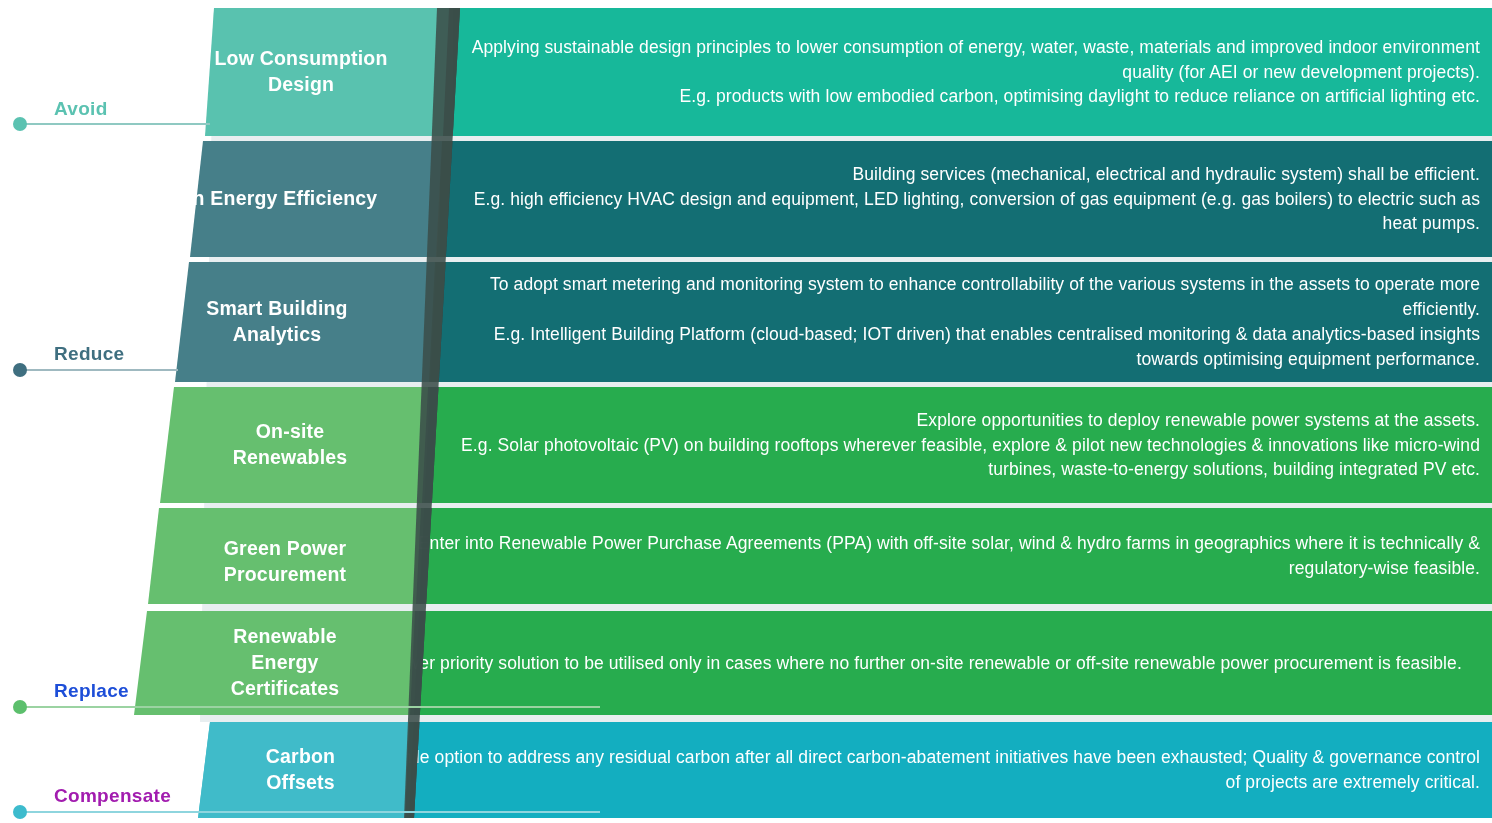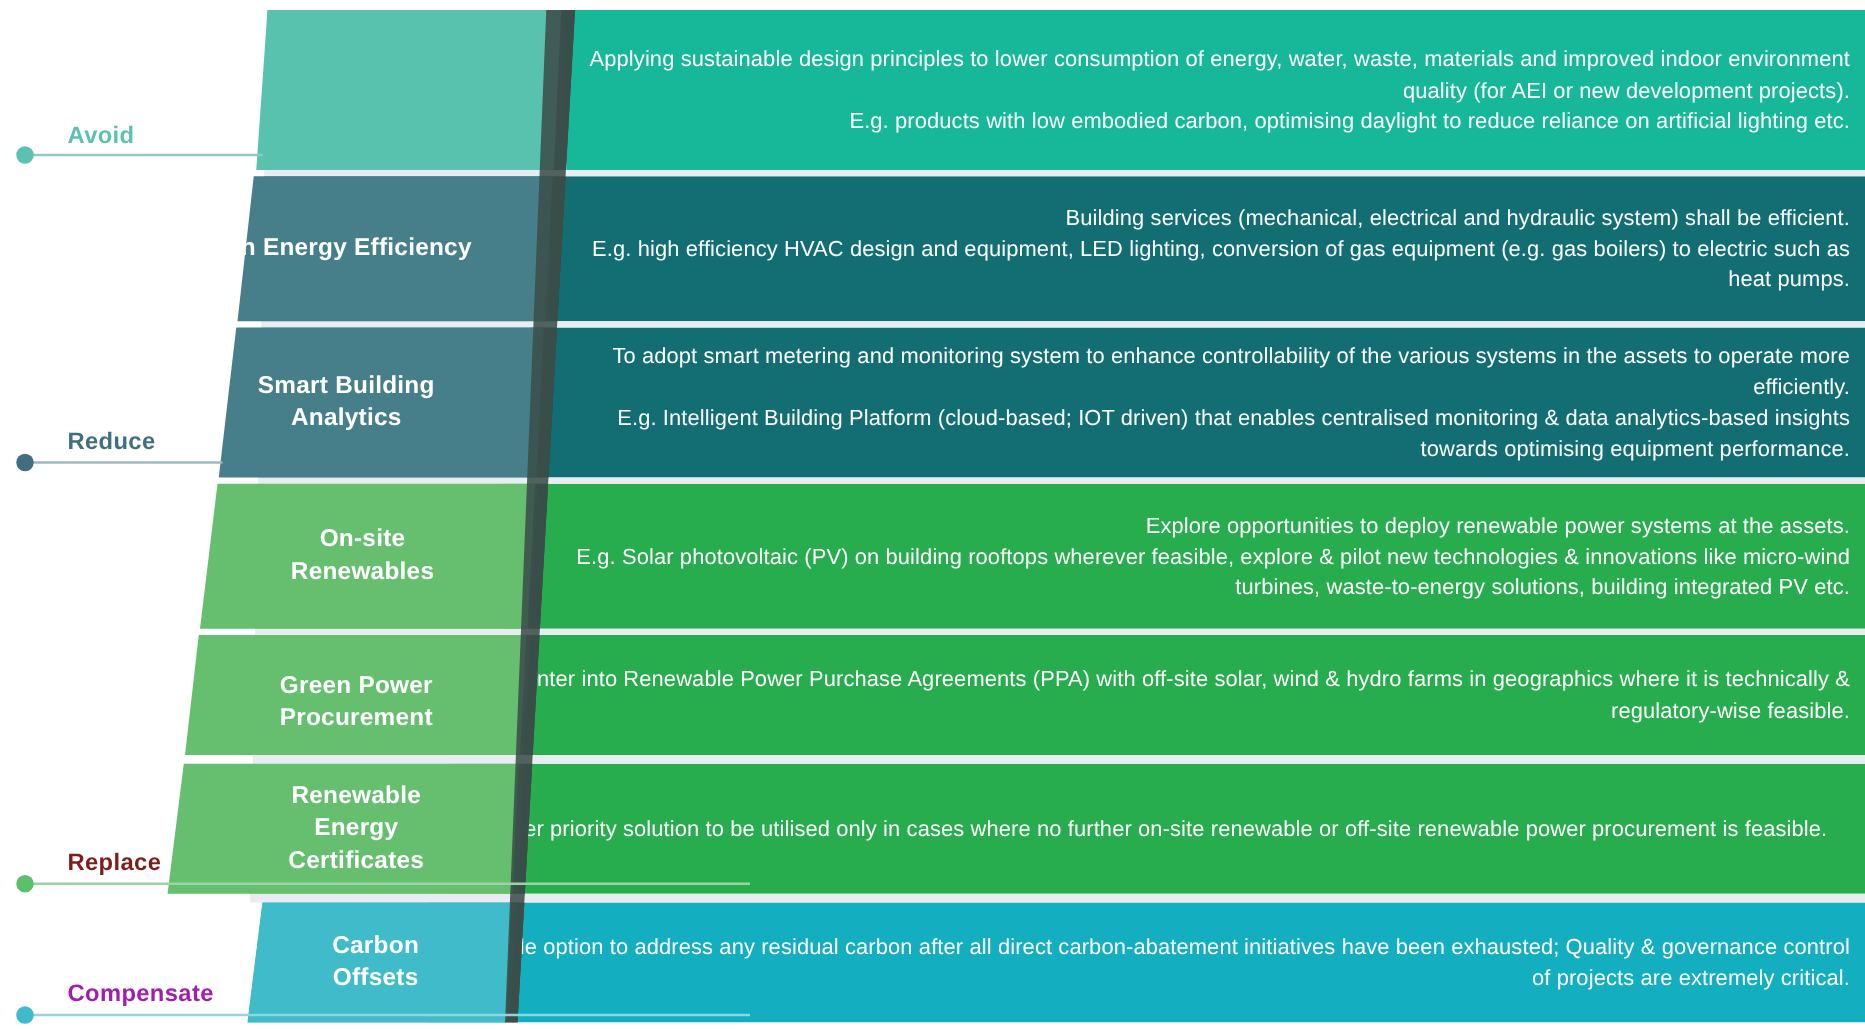--- a/index.html
+++ b/index.html
@@ -151,20 +151,24 @@
     <line x1="20" y1="370" x2="178" y2="370" stroke="#9fb9c0" stroke-width="2"></line>
     <circle cx="20" cy="370" r="7" fill="#3f6f80"></circle>
 
     <line x1="20" y1="707" x2="600" y2="707" stroke="#9bd3a2" stroke-width="2"></line>
     <circle cx="20" cy="707" r="7" fill="#5cbf6c"></circle>
 
     <line x1="20" y1="812" x2="600" y2="812" stroke="#8ed5de" stroke-width="2"></line>
     <circle cx="20" cy="812" r="7" fill="#3dbbcd"></circle>
   </svg>
 
+  <div class="stage-label" style="left:176px; top:8px; width:250px; height:128px;">
+    <span>Low Consumption
+Design</span>
+  </div>
 
   <div class="stage-label" style="left:144px; top:141px; width:250px; height:116px;">
     <span>High Energy Efficiency</span>
   </div>
 
   <div class="stage-label" style="left:152px; top:262px; width:250px; height:120px;">
     <span>Smart Building
 Analytics</span>
   </div>
 
@@ -186,17 +190,17 @@
 
   <div class="stage-label" style="left:218px; top:722px; width:165px; height:96px;">
     <span>Carbon
 Offsets</span>
   </div>
 
   <div class="axis-title" style="top:98px; color:#5bc2b1;">Avoid</div>
 
   <div class="axis-title" style="top:343px; color:#3f6f80;">Reduce</div>
 
-  <div class="axis-title" style="top:680px; color:#7f1d1d;">Replace</div>
+  <div class="axis-title" style="top:680px; color:#1d4ed8;">Replace</div>
 
   <div class="axis-title" style="top:785px; color:#a21caf;">Compensate</div>
 
 </div>
 
 </body></html>

